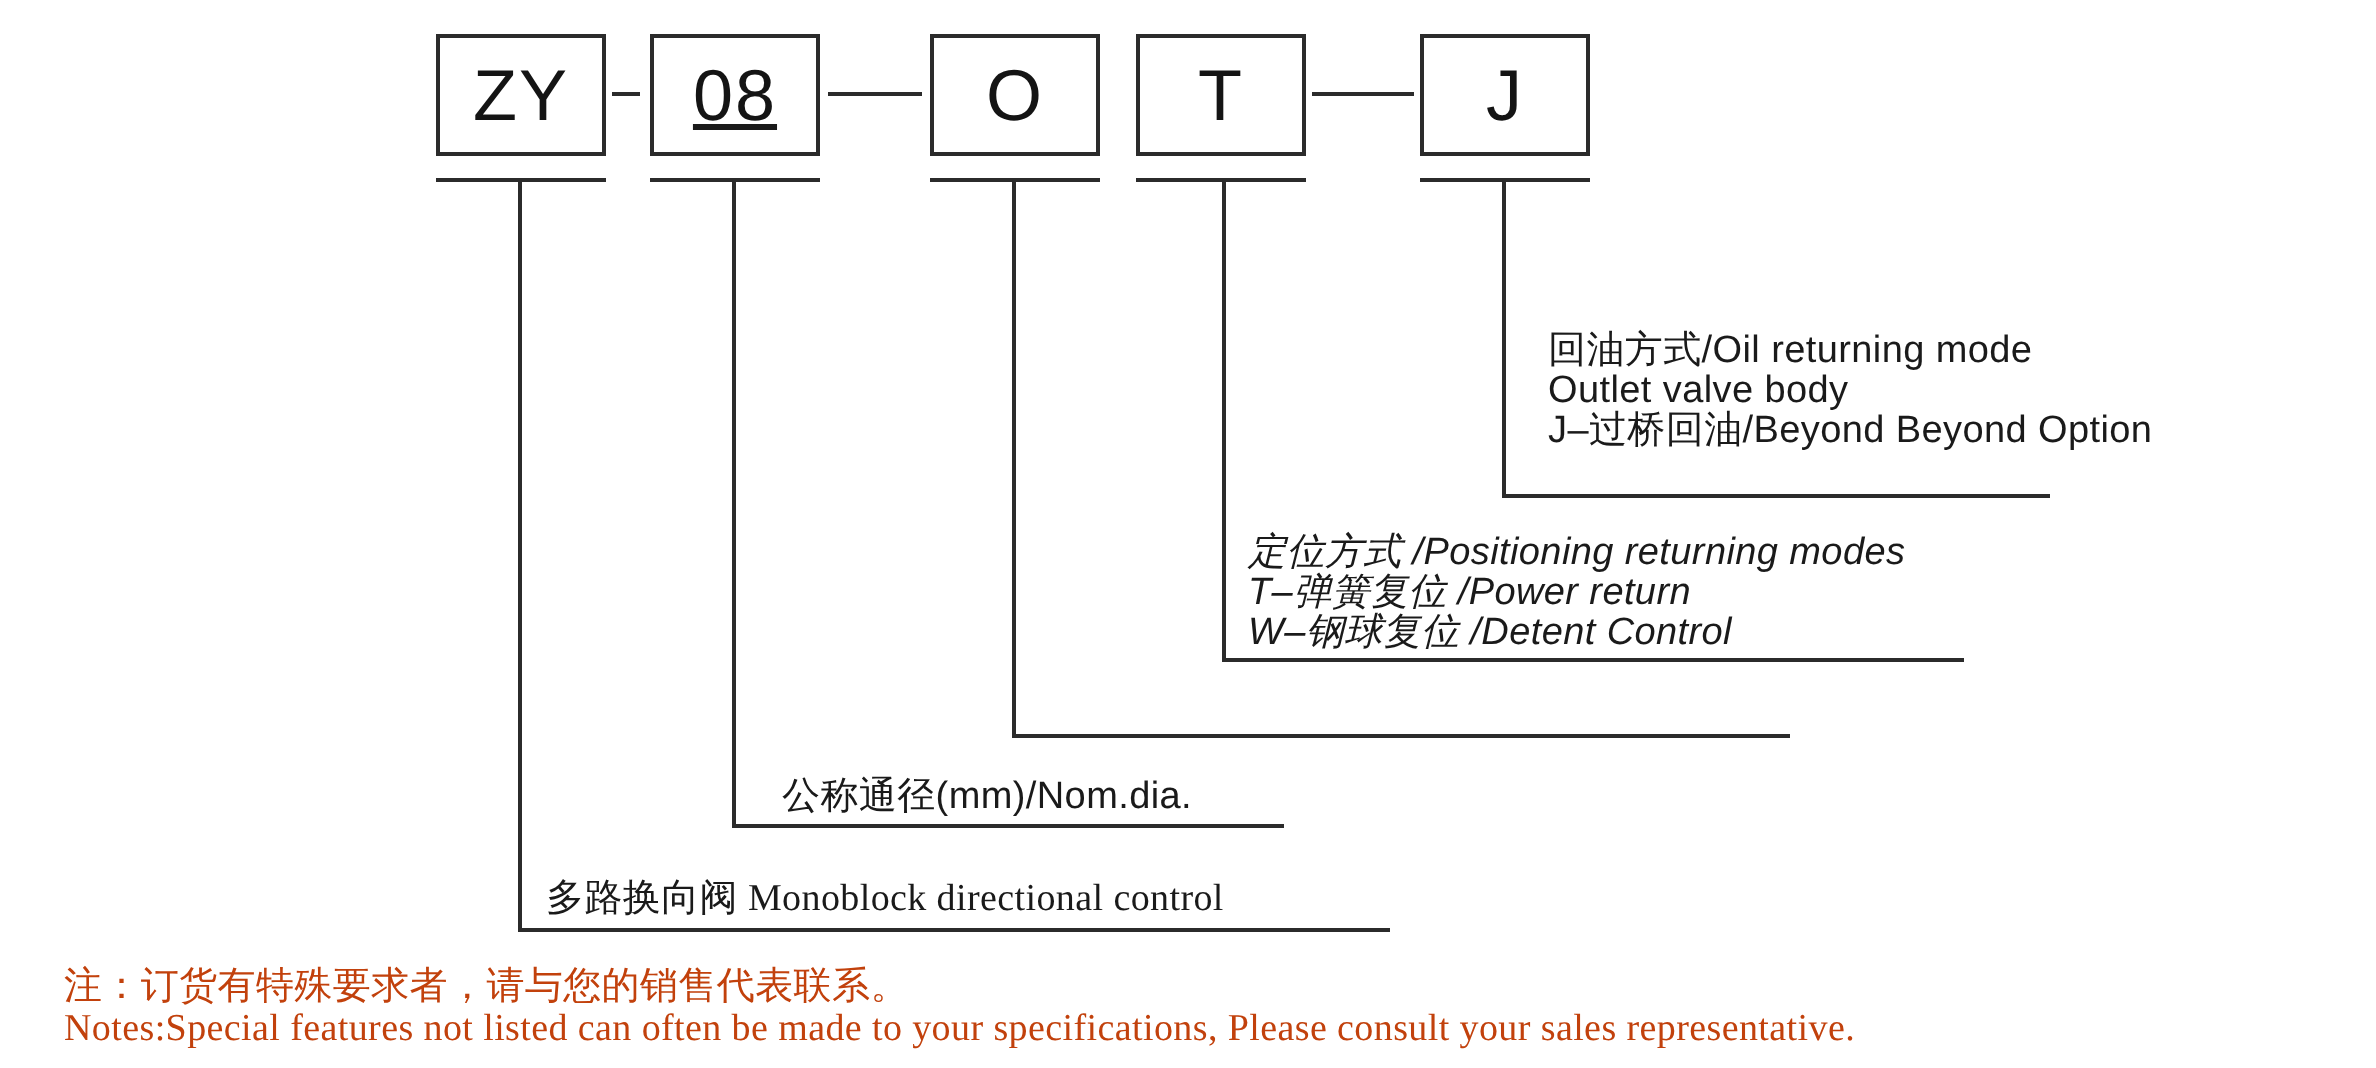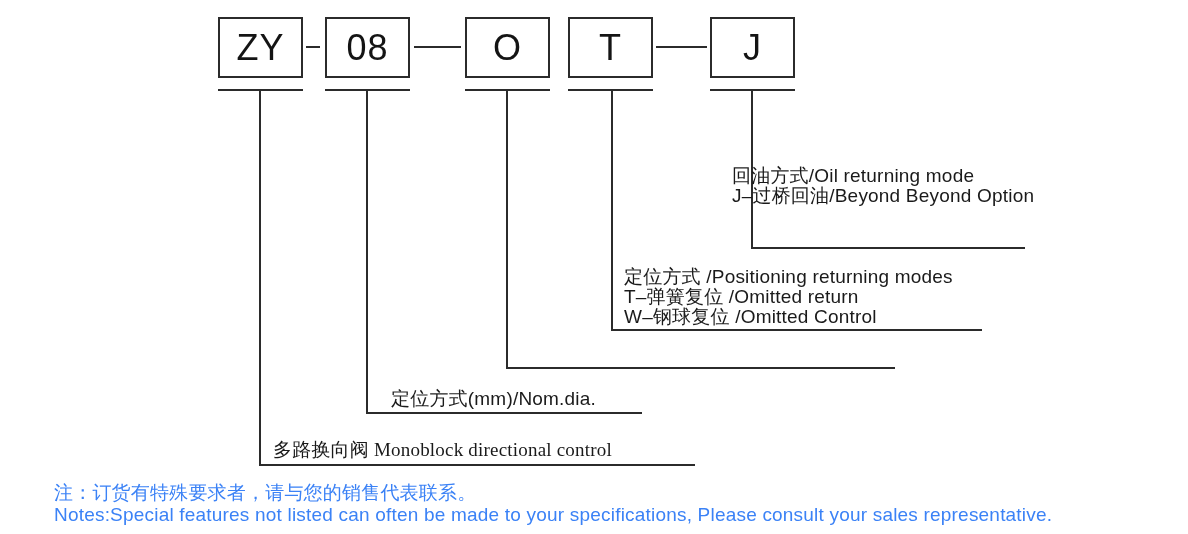--- a/index.html
+++ b/index.html
@@ -27,21 +27,21 @@
     display: flex;
     align-items: center;
     justify-content: center;
   }
   .code-box .box-label {
     font-size: 36px;
     letter-spacing: 1px;
     color: #141414;
   }
   .box-zy { left: 218px; }
-  .box-08 { left: 325px; }
+  .box-08 { left: 325px; text-decoration: underline; }
   .box-o  { left: 465px; }
   .box-t  { left: 568px; }
   .box-j  { left: 710px; }
 
   .hline, .tick, .underline, .conn {
     position: absolute;
     height: 2px;
     background: #2b2b2b;
   }
   .vline {
@@ -74,36 +74,36 @@
   .u-zy { top: 464px; left: 259px; width: 436px; }
 
   .desc {
     position: absolute;
     font-size: 19px;
     line-height: 20px;
     letter-spacing: 0.2px;
     color: #1a1a1a;
   }
   .desc-line { white-space: pre; }
-  .desc-j  { left: 732px; top: 166px; }
-  .desc-t  { left: 624px; top: 267px; }
+  .desc-j  { left: 774px; top: 166px; }
+  .desc-t  { left: 624px; top: 267px; font-style: italic; }
   .desc-o  { left: 519px; top: 345px; }
   .desc-08 { left: 391px; top: 389px; }
   .desc-zy { left: 273px; top: 440px; font-family: Liberation Serif, serif; }
 
   .note {
     position: absolute;
-    left: 54px;
+    left: 32px;
     font-size: 19px;
     letter-spacing: 0.2px;
     white-space: pre;
-    color: #3b82f6;
+    color: #c2410c;
   }
   .note-zh { top: 480px; }
-  .note-en { top: 504px; }
+  .note-en { top: 504px; font-family: Liberation Serif, serif; }
 </style>
 </head>
 <body>
 
 <div class="diagram">
 
   <div class="code-box box-zy">
     <span class="box-label">ZY</span>
   </div>
   <div class="code-box box-08">
@@ -136,32 +136,33 @@
   <div class="vline v-j"></div>
 
   <div class="underline u-j"></div>
   <div class="underline u-t"></div>
   <div class="underline u-o"></div>
   <div class="underline u-08"></div>
   <div class="underline u-zy"></div>
 
   <div class="desc desc-j">
     <div class="desc-line">回油方式/Oil returning mode</div>
+    <div class="desc-line">Outlet valve body</div>
     <div class="desc-line">J–过桥回油/Beyond Beyond Option</div>
   </div>
 
   <div class="desc desc-t">
     <div class="desc-line">定位方式 /Positioning returning modes</div>
-    <div class="desc-line">T–弹簧复位 /Omitted return</div>
-    <div class="desc-line">W–钢球复位 /Omitted Control</div>
+    <div class="desc-line">T–弹簧复位 /Power return</div>
+    <div class="desc-line">W–钢球复位 /Detent Control</div>
   </div>
 
 
   <div class="desc desc-08">
-    <div class="desc-line">定位方式(mm)/Nom.dia.</div>
+    <div class="desc-line">公称通径(mm)/Nom.dia.</div>
   </div>
 
   <div class="desc desc-zy">
     <div class="desc-line">多路换向阀 Monoblock directional control</div>
   </div>
 
   <div class="note note-zh">注：订货有特殊要求者，请与您的销售代表联系。</div>
   <div class="note note-en">Notes:Special features not listed can often be made to your specifications, Please consult your sales representative.</div>
 
 </div>

